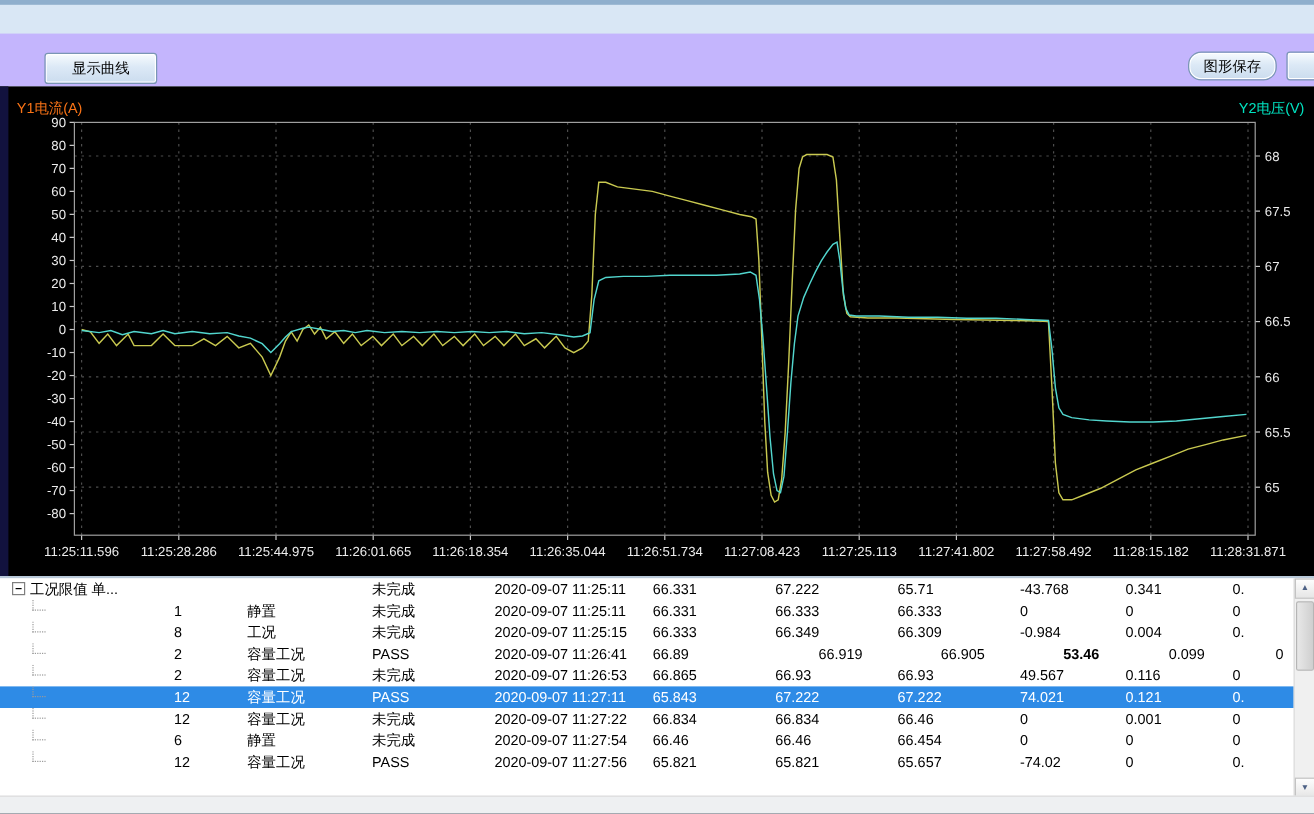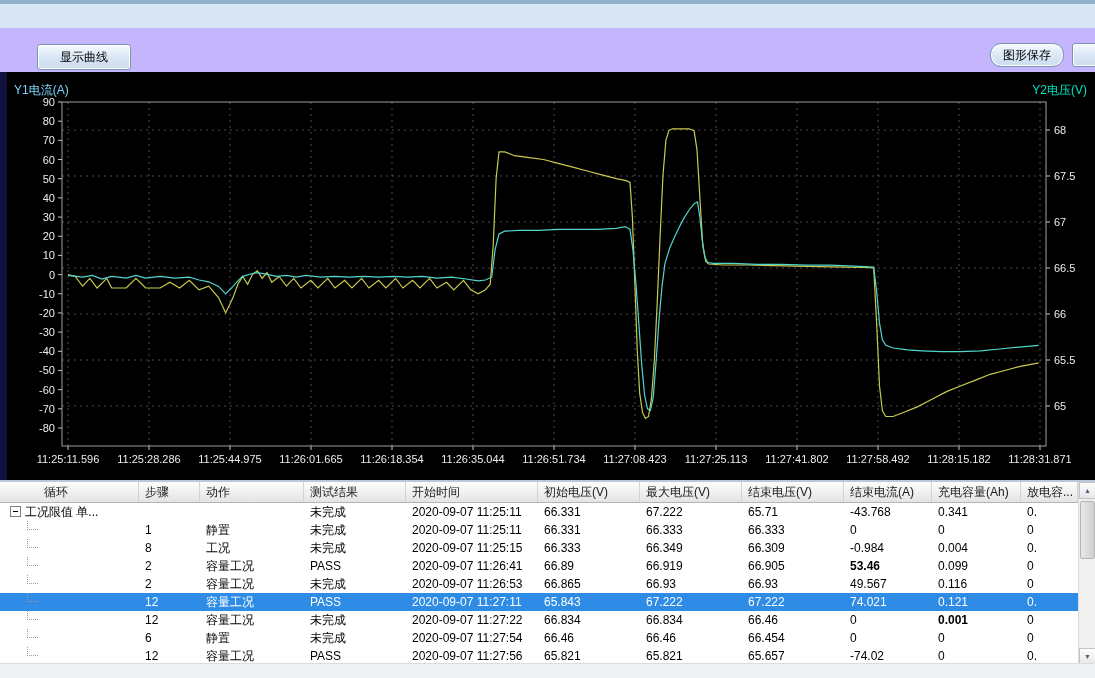--- a/index.html
+++ b/index.html
@@ -16,21 +16,21 @@
   .toolbar { position:absolute; top:28px; left:0; width:1095px; height:44px; background:#c4b5fd; }
   .btn { position:absolute; font-size:12px; color:#000; text-align:center; border:1px solid #7a96b5; border-radius:3px; background:linear-gradient(#f7fbfe,#dce9f6 45%,#cbdcee); box-shadow:inset 0 0 0 1px #ffffff; cursor:pointer; overflow:hidden; white-space:nowrap; }
   .btn-show { left:37px; top:16px; width:94px; height:26px; line-height:24px; }
   .btn-save { left:990px; top:15px; width:74px; height:24px; line-height:22px;border-radius:11px; }
   .btn-partial { left:1072px; top:15px; width:60px; height:24px; line-height:22px; }
 
   
   .chart-area { position:absolute; top:72px; left:0; width:1095px; height:408px; background:#000000; }
   .chart-left-strip { position:absolute; left:0; top:0; width:7px; height:100%; background:#12123e; }
   .chart-label { position:absolute; top:10px; font-size:12px; }
-  .y1-label { left:14px; color:#7dd3fc; }
+  .y1-label { left:14px; color:#f97316; }
   .x-title { left:0; width:1095px; text-align:center; color:#d8d8d8; }
   .y2-label { right:8px; color:#00e2c0; }
   svg.chart { position:absolute; left:0; top:0; }
 
   
   .table-area { position:absolute; top:480px; left:0; width:1095px; height:198px; background:#ffffff; border-top:2px solid #b9c9d9; }
   .thead { display:flex; height:21px; background:linear-gradient(#fdfdfd,#e4e4e4); border-bottom:1px solid #b5b5b5; }
   .th { font-size:12px; line-height:20px; padding-left:6px; border-right:1px solid #d2d2d2; color:#1a1a1a; overflow:hidden; white-space:nowrap; flex:none; }
   .th.first { padding-left:44px; }
   .tbody { position:relative; }
@@ -164,33 +164,20 @@
         <text x="55" y="340.8235294117647" fill="#ececec" font-size="11" text-anchor="end">-70</text>
         <line x1="58" y1="356" x2="62" y2="356" stroke="#c8c8c8"></line>
         <text x="55" y="360" fill="#ececec" font-size="11" text-anchor="end">-80</text>
         <rect x="62" y="30" width="984" height="344" fill="none" stroke="#9f9f9f"></rect>
         <polyline points="68.0,202.6 75.3,204.5 82.6,214.1 89.8,206.4 97.1,216.0 106.8,206.4 111.7,216.0 126.2,216.0 135.9,206.4 145.7,216.0 160.2,216.0 169.9,210.3 179.6,216.0 189.3,208.3 199.0,217.9 208.7,214.1 218.5,225.6 225.7,240.9 233.0,225.6 237.9,212.2 242.7,204.5 247.6,212.2 252.4,202.6 257.3,198.8 262.1,206.4 267.0,200.7 271.8,210.3 279.1,204.5 286.4,214.1 293.7,206.4 301.0,216.0 310.7,208.3 317.9,216.0 327.7,206.4 334.9,216.0 344.6,208.3 351.9,216.0 361.6,206.4 368.9,216.0 378.6,208.3 385.9,216.0 395.6,206.4 402.9,216.0 412.6,208.3 419.9,216.0 429.6,206.4 436.9,216.0 446.6,210.3 453.8,217.9 463.5,208.3 470.8,217.9 478.1,221.8 485.4,217.9 490.2,212.2 493.2,173.8 496.1,106.7 499.0,79.9 504.8,79.9 514.5,83.7 529.1,85.6 543.6,87.5 558.2,91.4 572.7,95.2 587.3,99.0 601.9,102.9 616.4,106.7 626.1,108.6 630.0,110.5 632.4,145.1 634.9,212.2 637.3,279.3 639.7,321.5 642.6,340.7 645.5,346.4 648.5,344.5 651.4,327.2 654.3,288.9 657.2,231.4 660.1,164.2 663.0,102.9 665.9,68.4 668.8,58.8 672.2,56.8 689.2,56.8 694.1,58.8 697.0,77.9 699.9,125.9 702.8,173.8 705.7,189.2 708.6,192.0 723.2,193.0 747.5,193.0 771.7,193.6 796.0,194.2 820.3,194.7 844.5,195.1 863.9,195.5 873.7,195.9 876.6,250.5 879.5,313.8 882.4,338.7 885.8,344.5 893.1,344.5 902.8,340.7 917.3,334.9 931.9,327.2 946.5,319.6 961.0,313.8 975.6,308.1 990.1,302.3 1004.7,298.5 1019.3,294.6 1038.7,290.8" fill="none" stroke="#c9c950" stroke-width="1.2"></polyline>
         <polyline points="68.0,203.4 82.6,205.2 92.3,203.4 102.0,207.0 111.7,204.3 126.2,206.1 135.9,203.4 145.7,206.1 160.2,204.3 174.8,206.1 189.3,205.2 199.0,208.0 208.7,209.8 218.5,214.4 225.7,221.8 233.0,214.4 237.9,208.9 242.7,204.3 252.4,201.5 257.3,200.6 267.0,202.4 276.7,204.3 286.4,203.4 296.1,205.2 305.8,203.4 320.4,205.2 334.9,204.3 349.5,205.2 364.1,204.3 378.6,205.2 393.2,204.3 407.7,205.2 422.3,204.3 436.9,206.1 451.4,205.2 466.0,207.0 478.1,208.9 485.4,208.0 491.7,205.2 495.1,177.6 499.0,162.0 504.8,159.2 519.4,158.3 538.8,158.3 558.2,157.4 577.6,157.4 597.0,157.4 616.4,156.4 625.2,154.6 630.0,157.4 632.9,177.6 635.8,209.8 638.8,251.2 641.7,292.6 644.6,323.0 647.5,336.8 650.4,338.6 653.3,324.8 656.2,288.0 659.1,246.6 662.0,214.4 665.0,191.4 669.8,175.8 674.7,164.7 679.5,154.6 684.4,145.4 689.2,138.0 694.1,131.6 697.5,129.8 699.9,145.4 702.3,168.4 704.8,185.0 707.7,190.5 713.5,191.4 732.9,191.4 757.2,192.3 781.4,192.3 805.7,193.2 830.0,193.2 854.2,194.2 873.7,195.1 876.6,219.0 879.5,251.2 882.4,267.8 885.8,273.3 893.1,276.0 907.6,277.9 922.2,278.8 941.6,279.7 961.0,279.7 980.4,278.8 999.8,277.0 1019.3,275.1 1038.7,273.3" fill="none" stroke="#52d6ce" stroke-width="1.2"></polyline>
       </svg>
   </div>
 
   <div class="table-area">
-    <div class="thead">
-        <div class="th first" style="width: 139px;">循环</div>
-        <div class="th" style="width: 61px;">步骤</div>
-        <div class="th" style="width: 104px;">动作</div>
-        <div class="th" style="width: 102px;">测试结果</div>
-        <div class="th" style="width: 132px;">开始时间</div>
-        <div class="th" style="width: 102px;">初始电压(V)</div>
-        <div class="th" style="width: 102px;">最大电压(V)</div>
-        <div class="th" style="width: 102px;">结束电压(V)</div>
-        <div class="th" style="width: 88px;">结束电流(A)</div>
-        <div class="th" style="width: 89px;">充电容量(Ah)</div>
-        <div class="th" style="width: 57px;">放电容...</div>
-      </div>
     <div class="tbody">
         <div class="tr">
           <div class="td" style="width: 139px;"><span class="expander"></span><span>工况限值 单...</span></div>
           <div class="td" style="width: 61px;"></div>
           <div class="td" style="width: 104px;"></div>
           <div class="td" style="width: 102px;">未完成</div>
           <div class="td" style="width: 132px;">2020-09-07 11:25:11</div>
           <div class="td" style="width: 102px;">66.331</div>
           <div class="td" style="width: 102px;">67.222</div>
           <div class="td" style="width: 102px;">65.71</div>
@@ -224,21 +211,21 @@
           <div class="td" style="width: 89px;">0.004</div>
           <div class="td" style="width: 57px;">0.</div>
         </div>
         <div class="tr">
           <div class="td" style="width: 139px;"><span class="tree-branch"></span></div>
           <div class="td" style="width: 61px;">2</div>
           <div class="td" style="width: 104px;">容量工况</div>
           <div class="td" style="width: 102px;">PASS</div>
           <div class="td" style="width: 132px;">2020-09-07 11:26:41</div>
           <div class="td" style="width: 102px;">66.89</div>
-          <div class="td" style="width: 102px;">66.919</div>
+          <div class="td" style="width: 102px; margin-left: 36px;">66.919</div>
           <div class="td" style="width: 102px;">66.905</div>
           <div class="td" style="width: 88px; font-weight: bold;">53.46</div>
           <div class="td" style="width: 89px;">0.099</div>
           <div class="td" style="width: 57px;">0</div>
         </div>
         <div class="tr">
           <div class="td" style="width: 139px;"><span class="tree-branch"></span></div>
           <div class="td" style="width: 61px;">2</div>
           <div class="td" style="width: 104px;">容量工况</div>
           <div class="td" style="width: 102px;">未完成</div>
@@ -266,21 +253,21 @@
         <div class="tr">
           <div class="td" style="width: 139px;"><span class="tree-branch"></span></div>
           <div class="td" style="width: 61px;">12</div>
           <div class="td" style="width: 104px;">容量工况</div>
           <div class="td" style="width: 102px;">未完成</div>
           <div class="td" style="width: 132px;">2020-09-07 11:27:22</div>
           <div class="td" style="width: 102px;">66.834</div>
           <div class="td" style="width: 102px;">66.834</div>
           <div class="td" style="width: 102px;">66.46</div>
           <div class="td" style="width: 88px;">0</div>
-          <div class="td" style="width: 89px; font-weight: bold;">0.001</div>
+          <div class="td" style="width: 89px;">0.001</div>
           <div class="td" style="width: 57px;">0</div>
         </div>
         <div class="tr">
           <div class="td" style="width: 139px;"><span class="tree-branch"></span></div>
           <div class="td" style="width: 61px;">6</div>
           <div class="td" style="width: 104px;">静置</div>
           <div class="td" style="width: 102px;">未完成</div>
           <div class="td" style="width: 132px;">2020-09-07 11:27:54</div>
           <div class="td" style="width: 102px;">66.46</div>
           <div class="td" style="width: 102px;">66.46</div>

